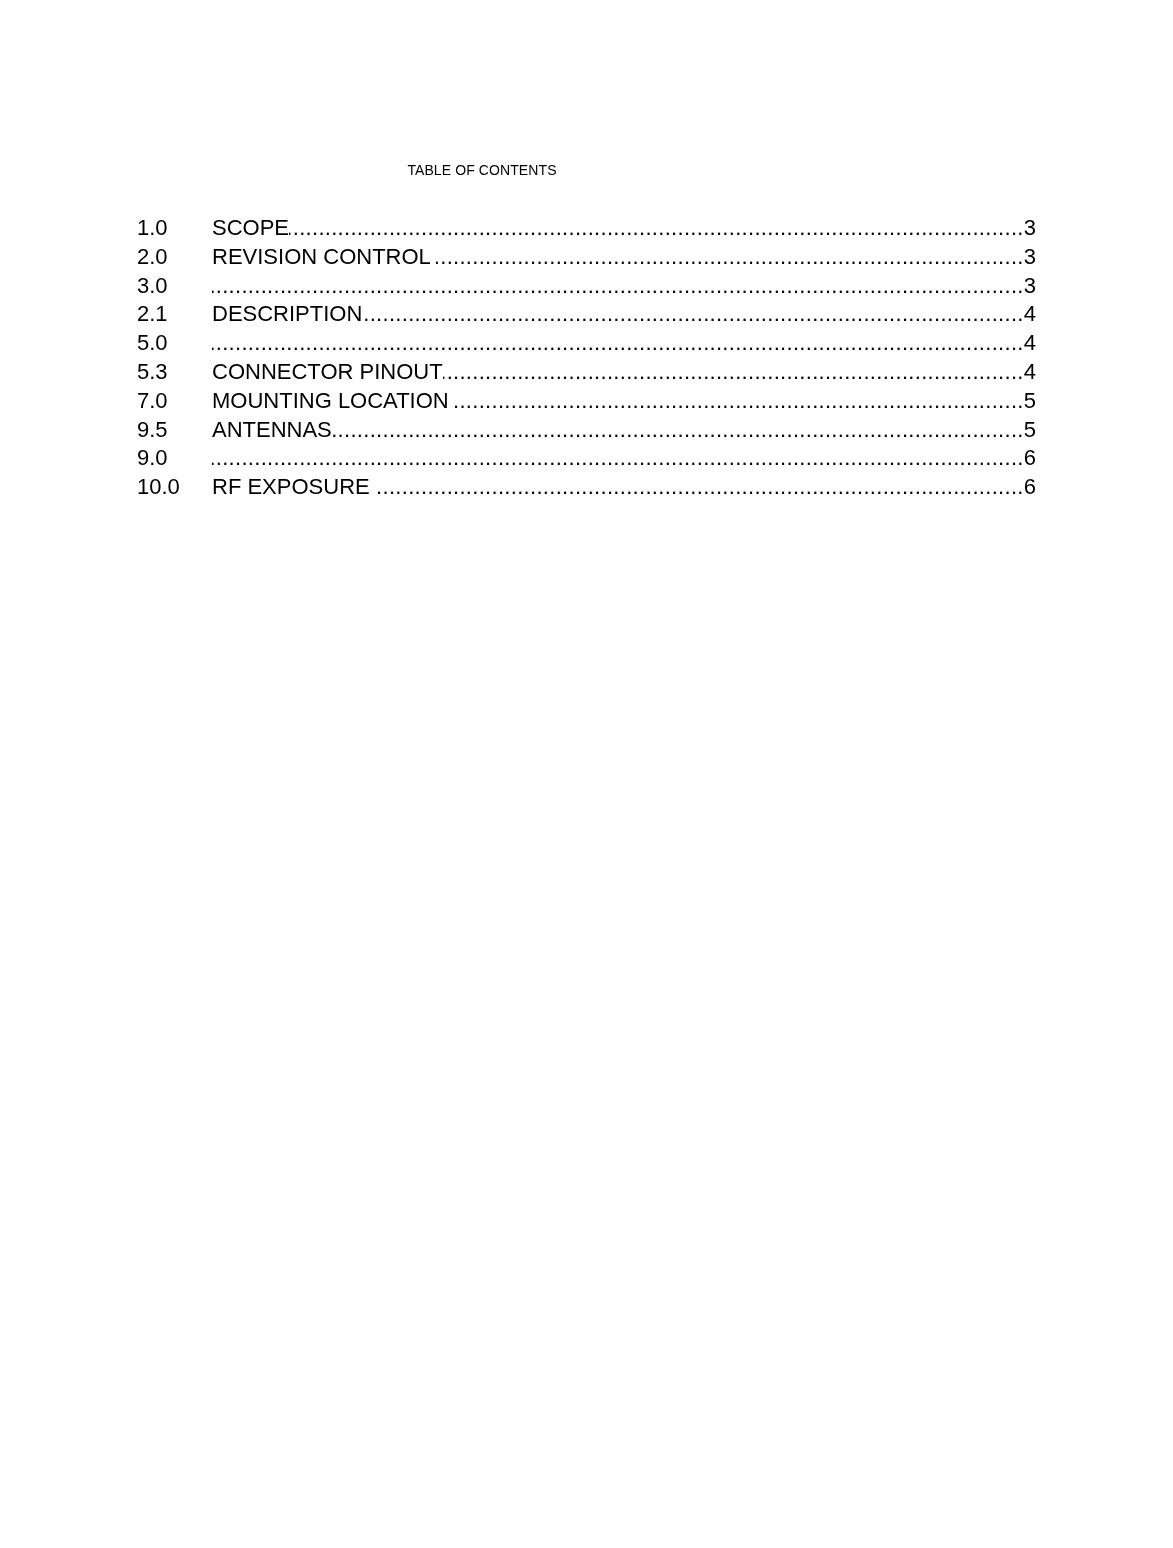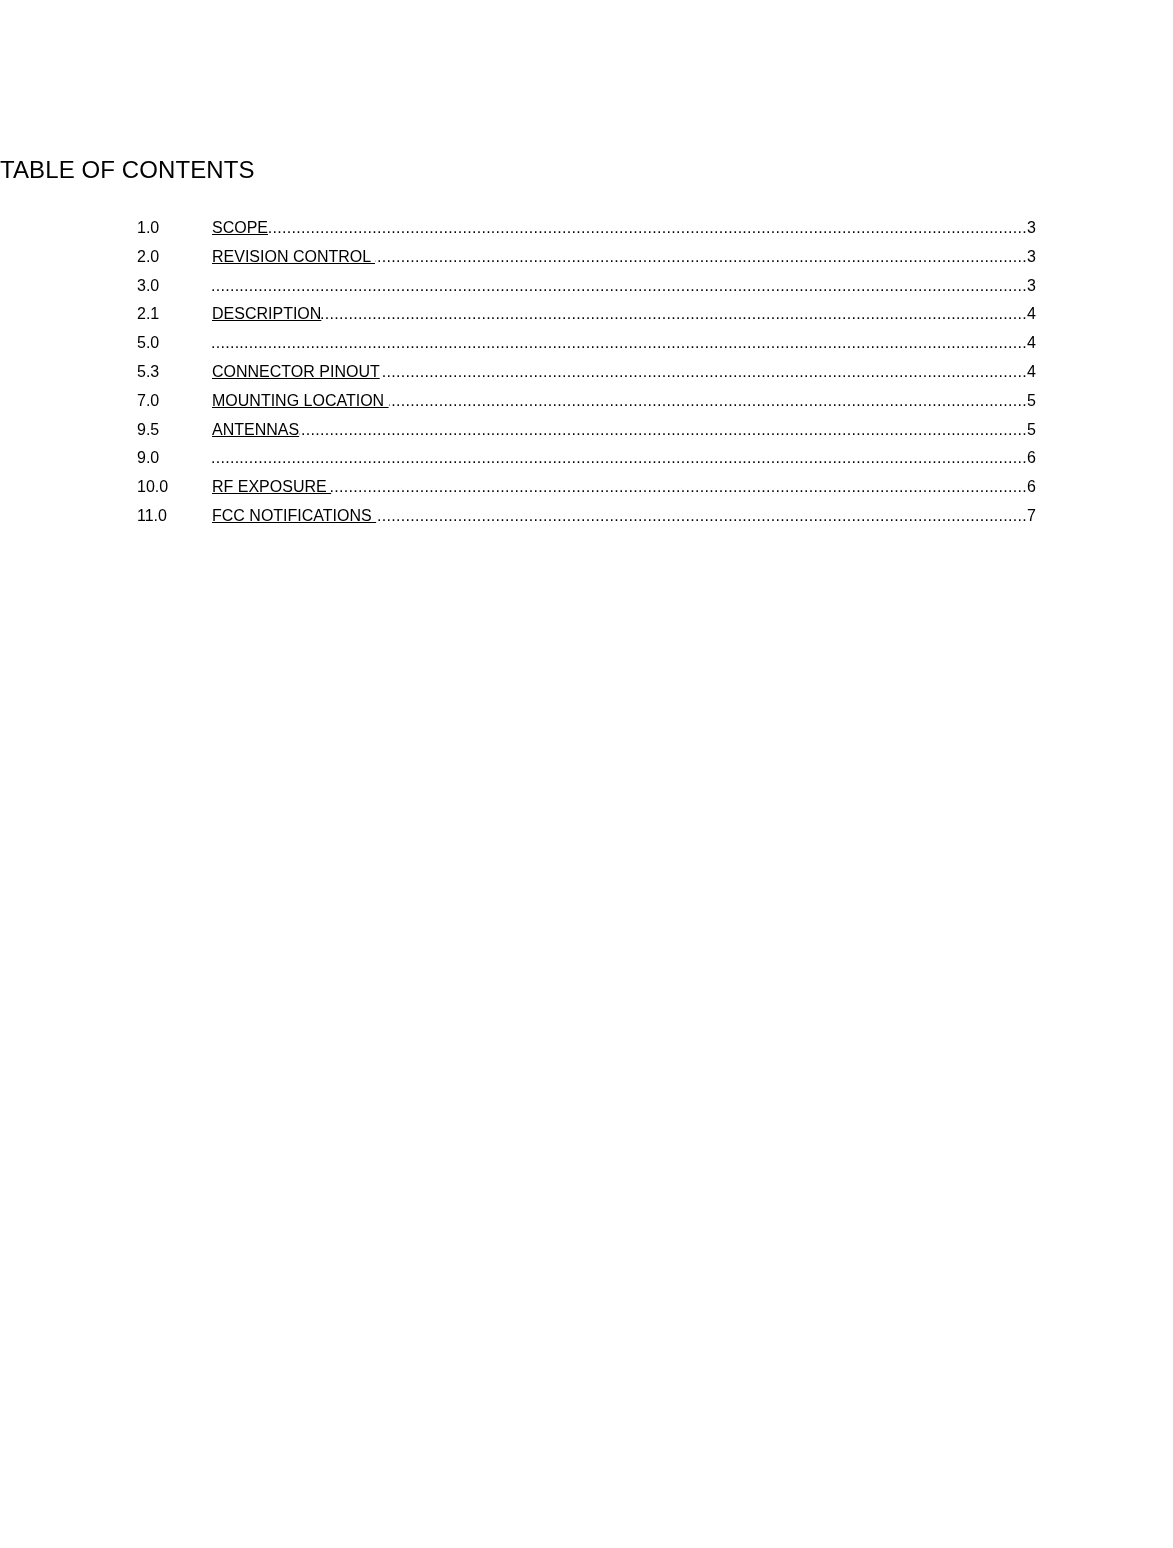--- a/index.html
+++ b/index.html
@@ -20,46 +20,45 @@
       left: 0; top: 0;
       width: 1173px;
       height: 1548px;
       background: #ffffff;
     }
     .toc-title {
       position: absolute;
       top: 156px;
       left: 0;
       width: 964px;
-      text-align: left;
-      font-size: 24px;
+      text-align: center;
+      font-size: 14px;
       line-height: 28px;
       letter-spacing: 0.1px;
     }
     .toc-list {
       position: absolute;
       top: 214px;
       left: 137px;
       width: 899px;
     }
     .toc-row {
       display: flex;
       align-items: center;
       height: 28.8px;
-      font-size: 16px;
+      font-size: 22px;
       line-height: 28.8px;
       white-space: nowrap;
     }
     .toc-num {
       width: 75px;
       flex: 0 0 75px;
     }
     .toc-title-text {
       flex: 0 0 auto;
-      text-decoration: underline;
     }
     .toc-leader {
       flex: 1 1 auto;
       overflow: hidden;
       position: relative;
       height: 28.8px;
     }
     .toc-leader::before {
       content: "........................................................................................................................................................................................................";
       position: absolute;
@@ -130,20 +129,14 @@
       <span class="toc-num">9.0</span>
       <span class="toc-leader"></span>
       <span class="toc-page">6</span>
     </div>
     <div class="toc-row">
       <span class="toc-num">10.0</span>
       <span class="toc-title-text" style="white-space:pre">RF EXPOSURE </span>
       <span class="toc-leader"></span>
       <span class="toc-page">6</span>
     </div>
-    <div class="toc-row">
-      <span class="toc-num">11.0</span>
-      <span class="toc-title-text" style="white-space:pre">FCC NOTIFICATIONS </span>
-      <span class="toc-leader"></span>
-      <span class="toc-page">7</span>
-    </div>
   </div>
 </div>
 
 </body></html>

